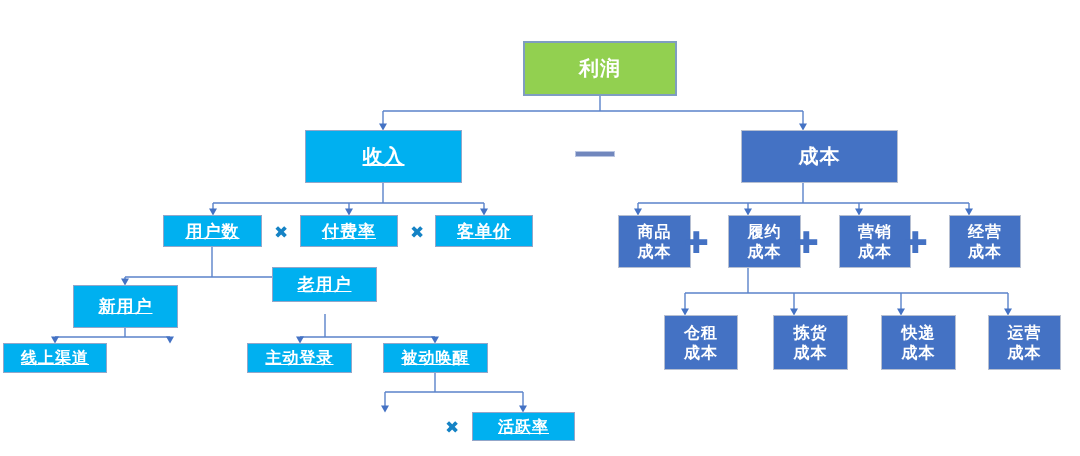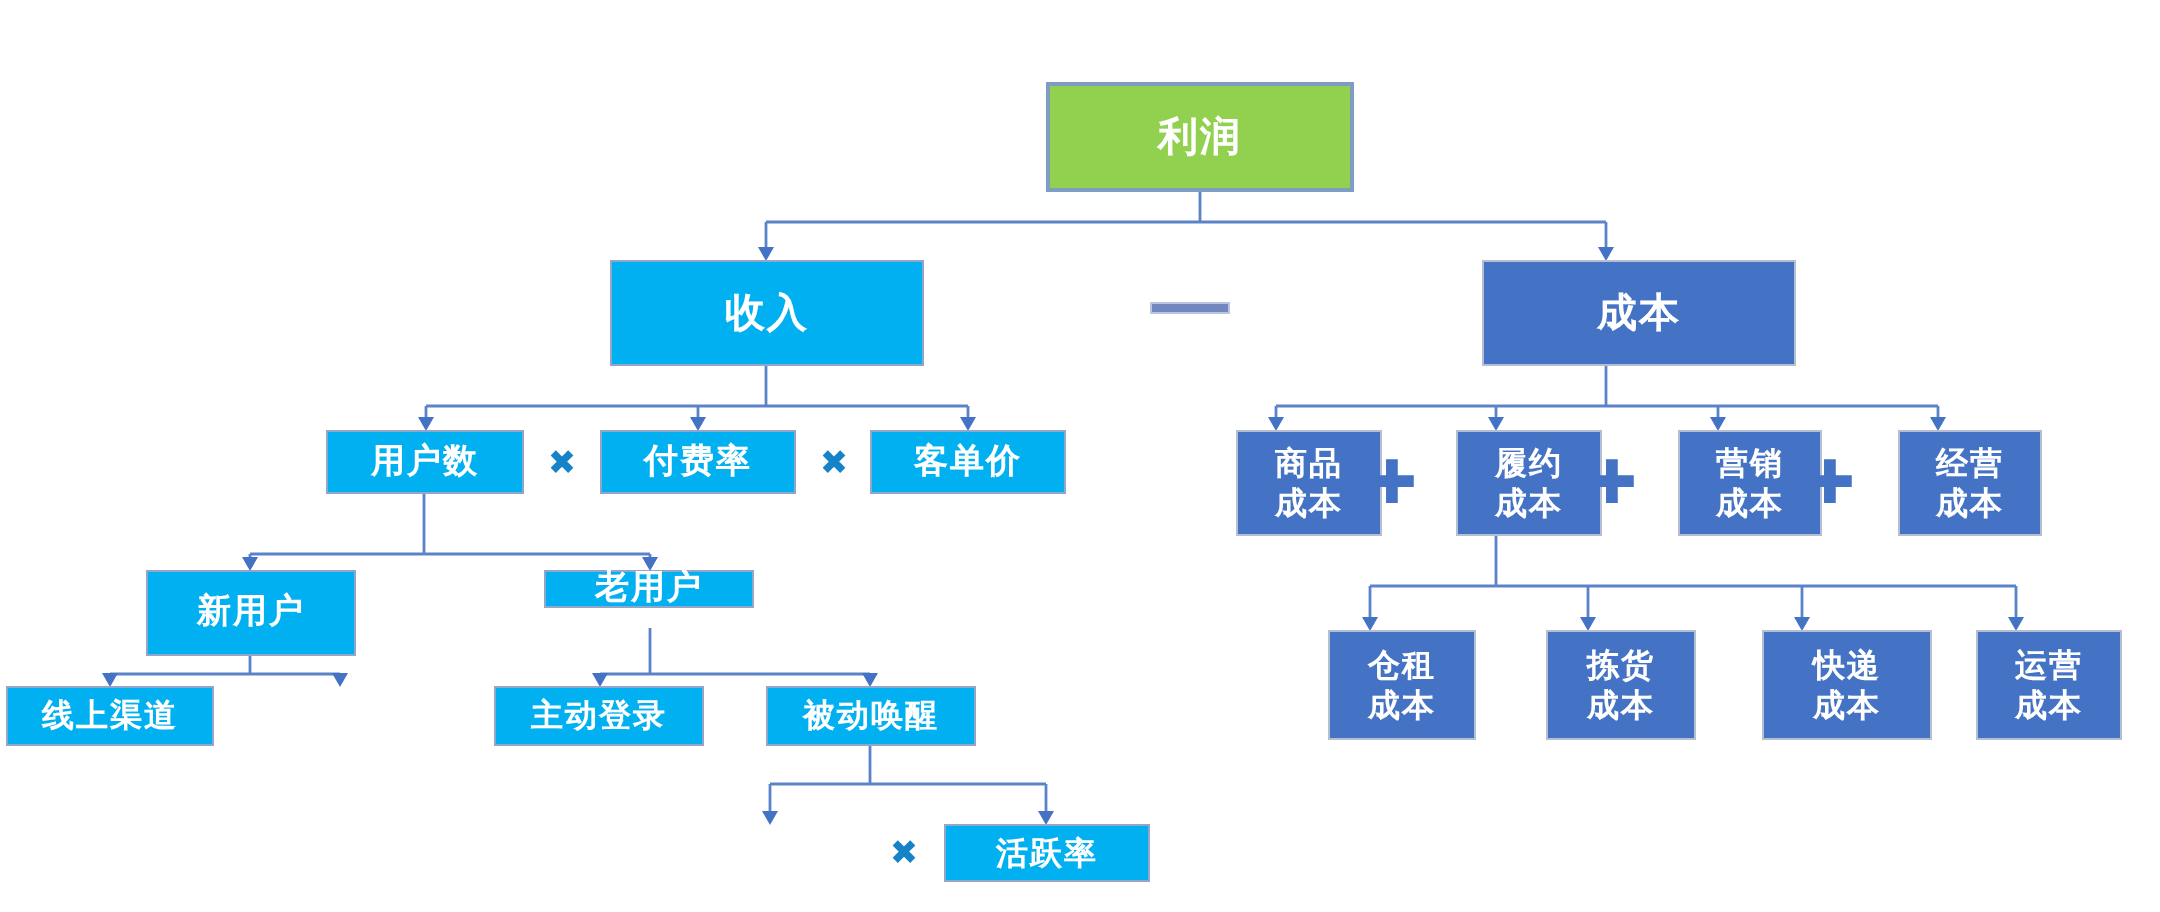--- a/index.html
+++ b/index.html
@@ -4,21 +4,21 @@
 <style>
   * { margin:0; padding:0; box-sizing:border-box; }
   html,body { width:1080px; height:456px; background:#ffffff; overflow:hidden;
               font-family:"DejaVu Sans","Liberation Sans",sans-serif; }
   #canvas { position:relative; width:1080px; height:456px; background:#ffffff; }
   svg.connectors { position:absolute; left:0; top:0; z-index:1; }
   .node { position:absolute; z-index:2; display:flex; align-items:center; justify-content:center;
           color:#ffffff; font-weight:bold; text-align:left; white-space:pre-line;
           line-height:1.22; letter-spacing:1px; }
   .green { background:#92D050; border:2px solid #7f9dc1; }
-  .cyan  { background:#00B0F0; border:1px solid #93a6c9; }
+  .cyan  { background:#00B0F0; border:1px solid #93a6c9;text-decoration:underline; }
   .blue  { background:#4472C4; border:1px solid #b6bfd1;margin-left:16px; }
   .op { position:absolute; z-index:2; transform:translate(-50%,-50%); font-weight:bold; }
   .op-mul { color:#1583C5; font-size:17px; }
   .op-plus { color:#4472C4; font-size:30px; }
   .op-minus { width:40px; height:6px; background:#7187bd; border:1px solid #b9c5e2; }
 </style>
 </head>
 <body>
 
 <div id="canvas">
@@ -76,21 +76,21 @@
   <div class="op op-minus" style="left:595px;top:154px"></div>
   <div class="node blue" style="left:725px;top:130px;width:157px;height:53px;font-size:20px">成本</div>
 
   <div class="node cyan" style="left:163px;top:215px;width:99px;height:32px;font-size:17px">用户数</div>
   <div class="op op-mul" style="left:281px;top:232px">✖</div>
   <div class="node cyan" style="left:300px;top:215px;width:98px;height:32px;font-size:17px">付费率</div>
   <div class="op op-mul" style="left:417px;top:232px">✖</div>
   <div class="node cyan" style="left:435px;top:215px;width:98px;height:32px;font-size:17px">客单价</div>
 
   <div class="node cyan" style="left:73px;top:285px;width:105px;height:43px;font-size:17px">新用户</div>
-  <div class="node cyan" style="left:272px;top:285px;width:105px;height:19px;font-size:17px">老用户</div>
+  <div class="node cyan" style="left:272px;top:267px;width:105px;height:35px;font-size:17px">老用户</div>
 
   <div class="node cyan" style="left:3px;top:343px;width:104px;height:30px;font-size:16px">线上渠道</div>
   <div class="node cyan" style="left:247px;top:343px;width:105px;height:30px;font-size:16px">主动登录</div>
   <div class="node cyan" style="left:383px;top:343px;width:105px;height:30px;font-size:16px">被动唤醒</div>
 
   <div class="op op-mul" style="left:452px;top:427px">✖</div>
   <div class="node cyan" style="left:472px;top:412px;width:103px;height:29px;font-size:16px">活跃率</div>
 
   <div class="node blue" style="left:602px;top:215px;width:73px;height:53px;font-size:16px">商品
 成本</div>
@@ -101,18 +101,18 @@
   <div class="node blue" style="left:823px;top:215px;width:72px;height:53px;font-size:16px">营销
 成本</div>
   <div class="op op-plus" style="left:915px;top:242px">✚</div>
   <div class="node blue" style="left:933px;top:215px;width:72px;height:53px;font-size:16px">经营
 成本</div>
 
   <div class="node blue" style="left:648px;top:315px;width:74px;height:55px;font-size:16px">仓租
 成本</div>
   <div class="node blue" style="left:757px;top:315px;width:75px;height:55px;font-size:16px">拣货
 成本</div>
-  <div class="node blue" style="left:865px;top:315px;width:85px;height:55px;font-size:16px">快递
+  <div class="node blue" style="left:865px;top:315px;width:75px;height:55px;font-size:16px">快递
 成本</div>
   <div class="node blue" style="left:972px;top:315px;width:73px;height:55px;font-size:16px">运营
 成本</div>
 
 </div>
 
 </body></html>

